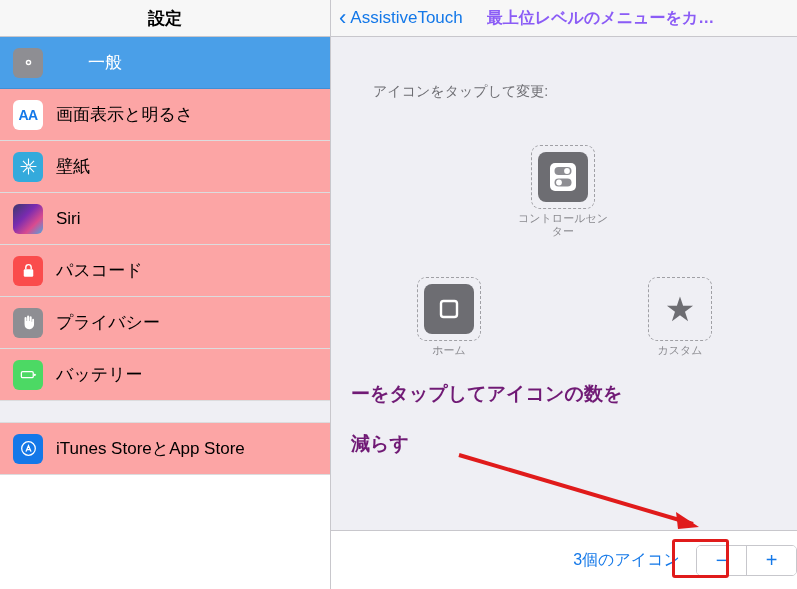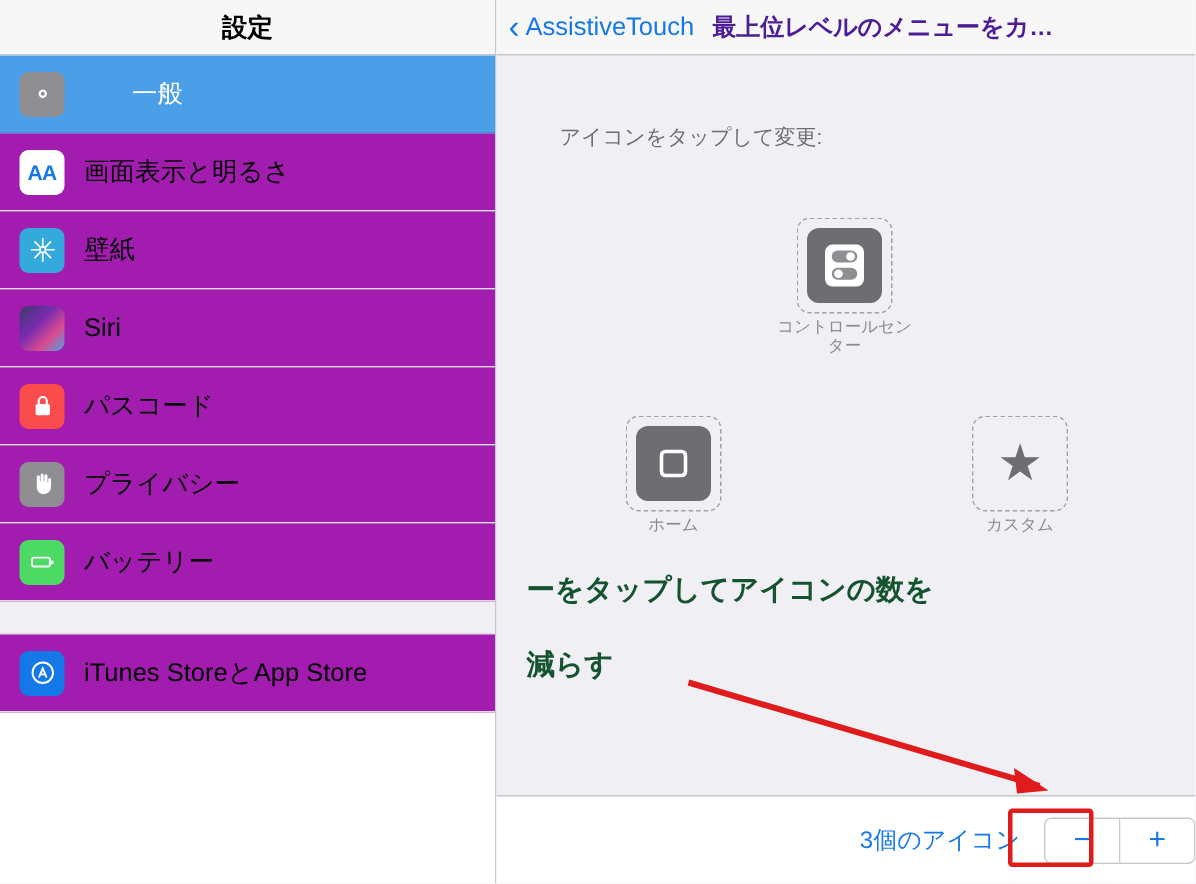--- a/index.html
+++ b/index.html
@@ -27,21 +27,21 @@
   }
   .left-header-title {
     font-size: 17px; font-weight: bold; color: #000;
   }
   .settings-list { background: #fff; }
   .row {
     height: 52px;
     display: flex; align-items: center;
     padding-left: 13px;
     border-bottom: 1px solid #dcdcde;
-    background: #a21caf;
+    background: #fca5a5;
     position: relative;
   }
   .row.selected { background: #4a9fe8; border-bottom-color: #3f90d6; gap: 32px; }
   .row.selected .row-label { color: #ffffff; }
   .row-icon {
     width: 30px; height: 30px; border-radius: 6px;
     flex: 0 0 30px;
     display: flex; align-items: center; justify-content: center;
     color: #fff; font-size: 15px; font-weight: bold;
     overflow: hidden;
@@ -78,22 +78,22 @@
     display: flex; align-items: center;
     padding-left: 6px;
   }
   .back-chevron {
     font-size: 22px; color: #1478e8; line-height: 1;
     margin-right: 2px; font-weight: 400;
     padding: 0 2px;
   }
   .back-label { font-size: 17px; color: #1478e8; white-space: nowrap; }
   .right-title {
-    font-size: 16px; font-weight: bold; color: #4c1d95;
-    margin-left: 12px; white-space: nowrap; overflow: hidden;
+    font-size: 16px; font-weight: bold; color: #8b5cf6;
+    margin-left: 24px; white-space: nowrap; overflow: hidden;
   }
 
   .instruction {
     margin: 46px 0 0 42px;
     font-size: 14px; color: #6d6d72;
   }
 
   
   .icon-grid { position: relative; height: 250px; }
   .slot {
@@ -118,21 +118,21 @@
   .slot-label {
     margin-top: 3px;
     font-size: 11px; color: #8a8a8f; line-height: 13px;
   }
   .slot-label.two-line { font-size: 11px; }
   .star { font-size: 34px; color: #6d6d72; line-height: 34px; }
 
   
   .annot {
     position: absolute;
-    color: #14532d;
+    color: #701a75;
     font-size: 19px;
     font-weight: bold;
     line-height: 40px;
     white-space: nowrap;
   }
   .annot-arrow { position: absolute; left: 0; top: 0; pointer-events: none; }
 
   
   .bottom-card {
     position: absolute;

